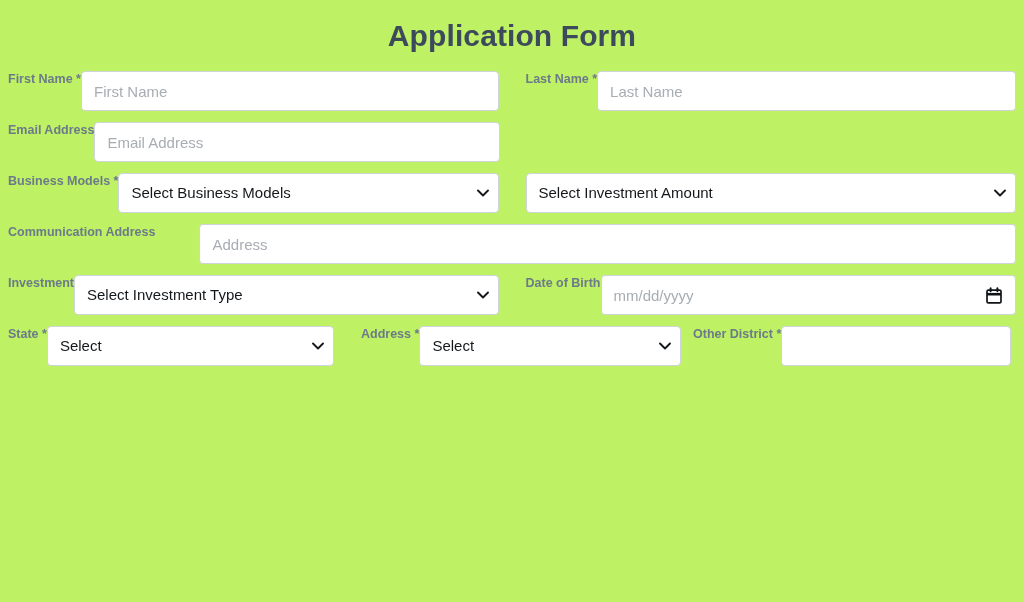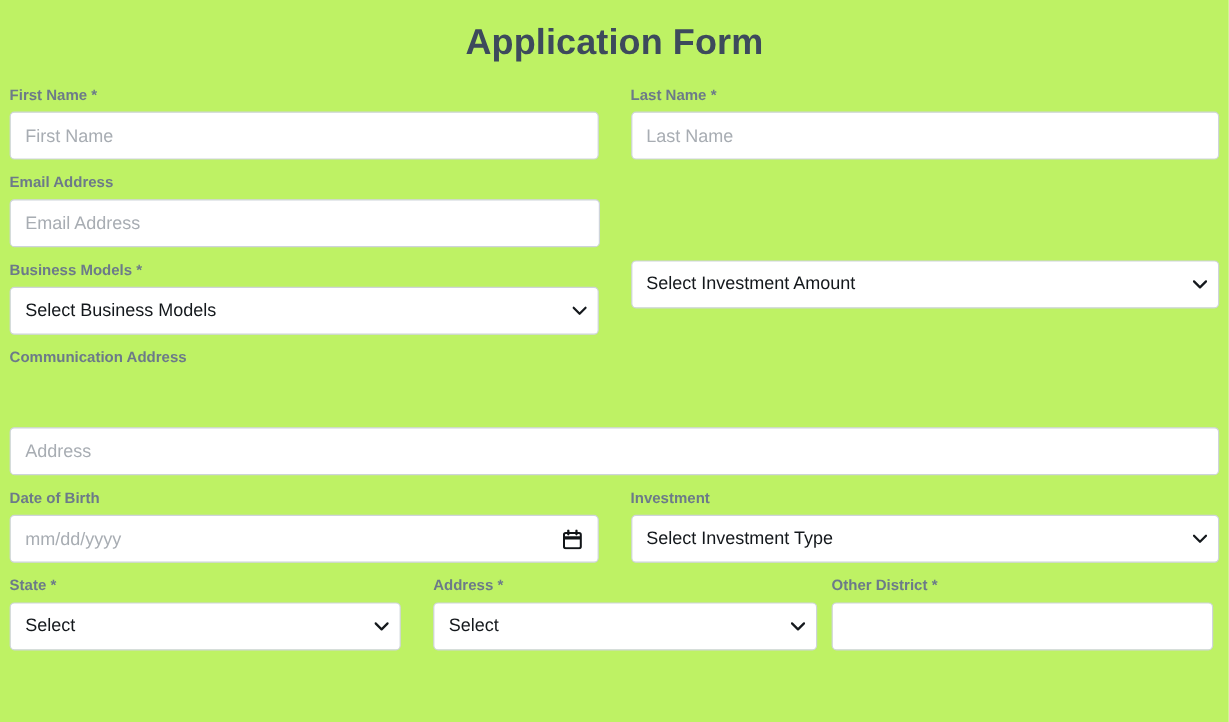--- a/index.html
+++ b/index.html
@@ -36,21 +36,21 @@
   }
 
   .form-row {
     display: flex;
     width: 100%;
     margin-bottom: 11px;
   }
 
   .field {
     display: flex;
-    flex-direction: column;
+    flex-direction: row;
   }
 
   
   .col-half { width: 492px; }
   .col-half + .col-half { margin-left: 27px; }
 
   .col-full { width: 1011px; gap: 44px; }
 
   
   .col-state { width: 326px; }
@@ -194,51 +194,51 @@
           <span>Communication Address</span>
           <span class="req-star"></span>
         </label>
         <input class="control" type="text" placeholder="Address" style="">
       </div>
     </div>
 
     <div class="form-row">
       <div class="field col-half">
         <label class="field-label">
+          <span>Investment</span>
+          <span class="req-star"></span>
+        </label>
+        <div class="select-wrap">
+          <select class="control">
+            <option>Select Investment Type</option>
+          </select>
+          <span class="chevron-icon">
+            <svg width="12" height="8" viewBox="0 0 12 8" fill="none" xmlns="http://www.w3.org/2000/svg">
+              <path d="M1 1.5L6 6.5L11 1.5" stroke="currentColor" stroke-width="1.9" stroke-linecap="round" stroke-linejoin="round"></path>
+            </svg>
+          </span>
+        </div>
+      </div>
+      <div class="field col-half">
+        <label class="field-label">
           <span>Date of Birth</span>
           <span class="req-star"></span>
         </label>
         <div class="date-wrap">
           <input class="control date-input" type="text" placeholder="mm/dd/yyyy" style="">
           <span class="calendar-icon">
             <svg width="16" height="17" viewBox="0 0 16 17" fill="none" xmlns="http://www.w3.org/2000/svg">
               <rect x="1" y="3.2" width="14" height="12.6" rx="1.4" stroke="currentColor" stroke-width="1.7"></rect>
               <path d="M1 7.2H15" stroke="currentColor" stroke-width="2.6"></path>
               <path d="M4.6 1.2V4.2" stroke="currentColor" stroke-width="1.9" stroke-linecap="round"></path>
               <path d="M11.4 1.2V4.2" stroke="currentColor" stroke-width="1.9" stroke-linecap="round"></path>
             </svg>
           </span>
         </div>
       </div>
-      <div class="field col-half">
-        <label class="field-label">
-          <span>Investment</span>
-          <span class="req-star"></span>
-        </label>
-        <div class="select-wrap">
-          <select class="control">
-            <option>Select Investment Type</option>
-          </select>
-          <span class="chevron-icon">
-            <svg width="12" height="8" viewBox="0 0 12 8" fill="none" xmlns="http://www.w3.org/2000/svg">
-              <path d="M1 1.5L6 6.5L11 1.5" stroke="currentColor" stroke-width="1.9" stroke-linecap="round" stroke-linejoin="round"></path>
-            </svg>
-          </span>
-        </div>
-      </div>
     </div>
 
     <div class="form-row">
       <div class="field col-state">
         <label class="field-label">
           <span>State</span>
           <span class="req-star">*</span>
         </label>
         <div class="select-wrap">
           <select class="control">

